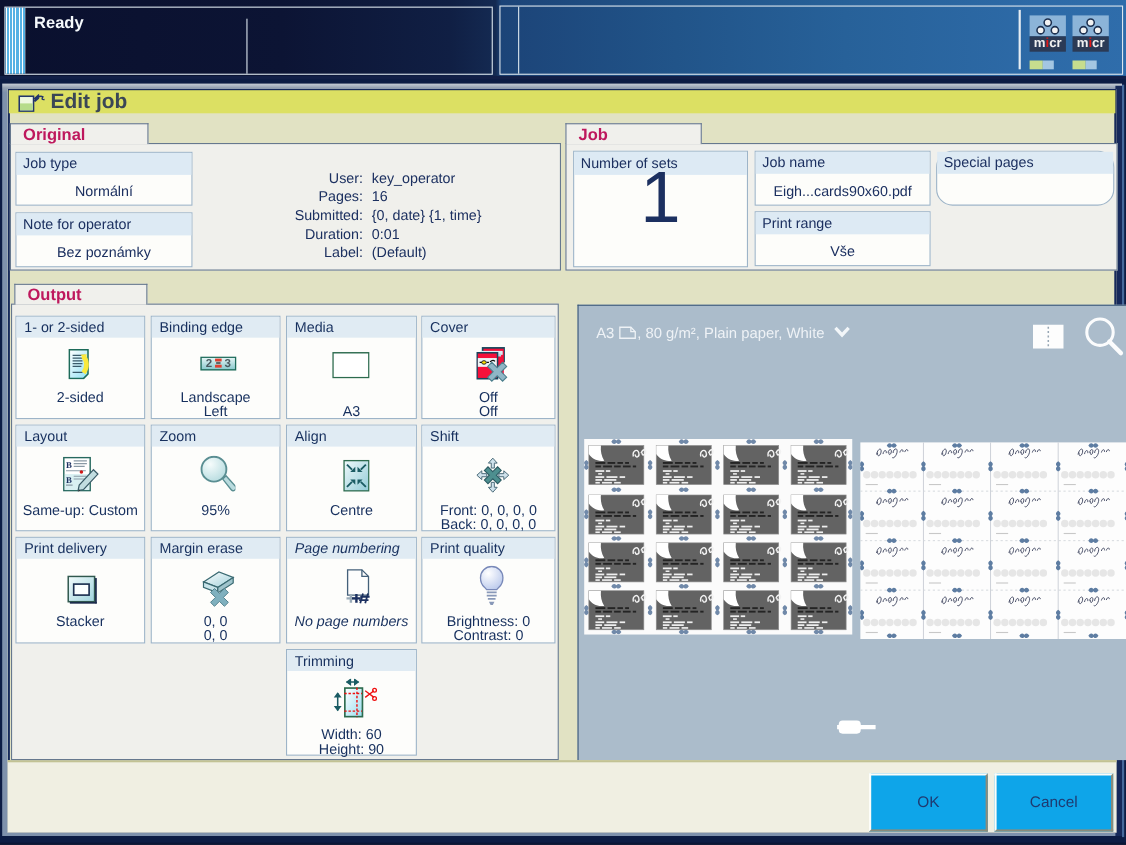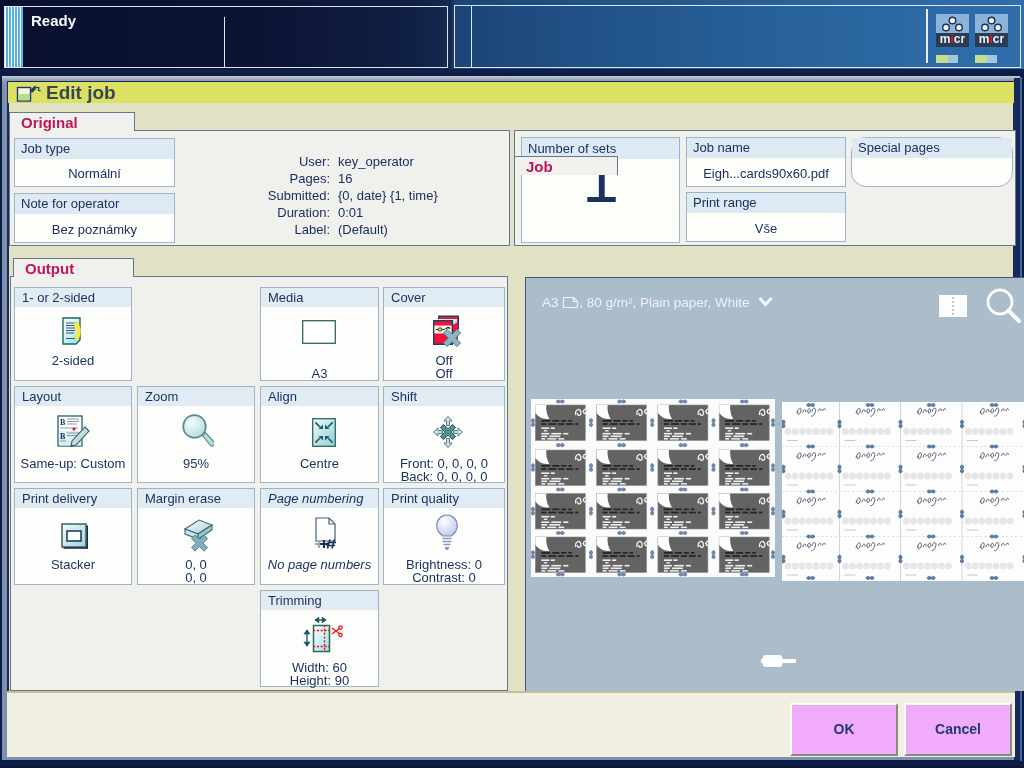--- a/index.html
+++ b/index.html
@@ -39,23 +39,23 @@
 #info .row{display:flex;height:17px;line-height:17px;}
 #info .l{width:148px;text-align:right;}
 #info .v{margin-left:8px;}
 .cell{position:absolute;background:#fdfdfb;border:1px solid #9db4c8;}
 .cellh{height:19px;background:#e0ebf3;font-size:13px;color:#17305e;padding-left:7px;line-height:19px;}
 .cap{position:absolute;left:0;right:0;text-align:center;font-size:13px;color:#17305e;line-height:13px;}
 #preview{position:absolute;left:502px;top:196px;width:506px;height:414px;background:#abbccb;
  border-top:1px solid #3c5a7a;border-left:1px solid #3c5a7a;margin-left:16px;}
 #a3line{position:absolute;left:16px;top:17px;color:#eef2f6;font-size:13.5px;}
 #bottom{position:absolute;left:0px;top:610px;width:1008px;height:66px;background:#f0efe2;border-top:2px solid #c2c294;}
-.btn{position:absolute;top:622px;width:108px;height:53px;background:#f0abfc;
+.btn{position:absolute;top:622px;width:108px;height:53px;background:#0ea5e9;
  border-top:2px solid #fdfdf9;border-left:2px solid #fdfdf9;border-right:2px solid #8b8b7a;border-bottom:2px solid #8b8b7a;
- color:#1f3a70;font-weight:bold;font-size:14px;text-align:center;line-height:49px;z-index:4;}
+ color:#1f3a70;font-weight:normal;font-size:14px;text-align:center;line-height:49px;z-index:4;}
 </style></head>
 <body>
 <div id="topbar">
  <div id="tb1">
       <div id="stripes"></div>
       <div id="ready">Ready</div>
       <div id="tb1d"></div>
     </div>
  <div id="tb2">
       <div id="tb2d"></div>
@@ -125,21 +125,21 @@
           <div class="l">Duration:</div>
           <div class="v">0:01</div>
         </div>
    <div class="row">
           <div class="l">Label:</div>
           <div class="v">(Default)</div>
         </div>
   </div>
  </div>
 
- <div class="tab" style="left:507px;top:31px;width:104px;margin-top:44px;">Job</div>
+ <div class="tab" style="left:507px;top:31px;width:124px;">Job</div>
  <div class="panel" id="pjob" style="left:507px;top:49px;width:502px;height:116px;">
   <div class="box" style="left:6px;top:6px;width:159px;height:106px;">
    <div class="boxh" style="height:21px;line-height:21px;">Number of sets</div>
    <div class="boxv" style="top:17px;font-size:66px;line-height:48px;font-weight:normal;">1</div>
   </div>
   <div class="box" style="left:171px;top:6px;width:160px;height:50px;">
    <div class="boxh">Job name</div>
         <div class="boxv" style="top:28px;">Eigh...cards90x60.pdf</div>
   </div>
   <div class="box" style="left:171px;top:61px;width:160px;height:50px;">
@@ -163,20 +163,39 @@
             </linearGradient>
           </defs>
     <path d="M1 1 h17 v22 l-4 4 h-13 z" fill="url(#gpg)" stroke="#1d6b5a" stroke-width="1.4"></path>
     <g stroke="#3a5a6a" stroke-width="1.1">
      <path d="M4 6 h11 M4 8.5 h11 M4 11 h9 M4 13.5 h9 M4 16 h8 M4 21.5 h9"></path>
           </g>
     <path d="M14 22 C17.5 17 17.5 11 13.5 6.5" stroke="#fae93c" stroke-width="4.4" fill="none"></path>
     <path d="M15.5 9.5 l-4.5-4 6-0.5 z" fill="#fae93c"></path>
    </svg>
    <div class="cap" style="top:66px;">2-sided</div>
+  </div>
+  <div class="cell" style="left:126px;top:10px;width:118px;height:94px;">
+   <div class="cellh">Binding edge</div>
+   <svg class="abs" style="left:44px;top:36px;" width="33" height="13">
+    <defs>
+            <linearGradient id="gbind" x1="0" y1="0" x2="0" y2="1">
+     <stop offset="0" stop-color="#e8f6f6"></stop>
+              <stop offset="1" stop-color="#86c8cc"></stop>
+            </linearGradient>
+          </defs>
+    <rect x="0.7" y="0.7" width="31.6" height="11.6" fill="url(#gbind)" stroke="#1d6b5a" stroke-width="1.4"></rect>
+    <text x="5" y="10" font-size="10.5" font-weight="bold" fill="#4a5a60">2</text>
+    <text x="22" y="10" font-size="10.5" font-weight="bold" fill="#4a5a60">3</text>
+    <rect x="13.5" y="2" width="6" height="2.6" fill="#e04030"></rect>
+    <rect x="14.5" y="5" width="4" height="2" fill="#5a6a6a"></rect>
+    <rect x="13.5" y="7.6" width="6" height="2.6" fill="#e04030"></rect>
+   </svg>
+   <div class="cap" style="top:66px;">Landscape</div>
+   <div class="cap" style="top:79px;">Left</div>
   </div>
   <div class="cell" style="left:249px;top:10px;width:119px;height:94px;">
    <div class="cellh">Media</div>
    <svg class="abs" style="left:41px;top:32px;" width="34" height="24">
     <rect x="0.7" y="0.7" width="32.6" height="22.6" fill="#ffffff" stroke="#2d6b4e" stroke-width="1.3"></rect>
    </svg>
    <div class="cap" style="top:79px;">A3</div>
   </div>
   <div class="cell" style="left:372px;top:10px;width:122px;height:94px;">
    <div class="cellh">Cover</div>

